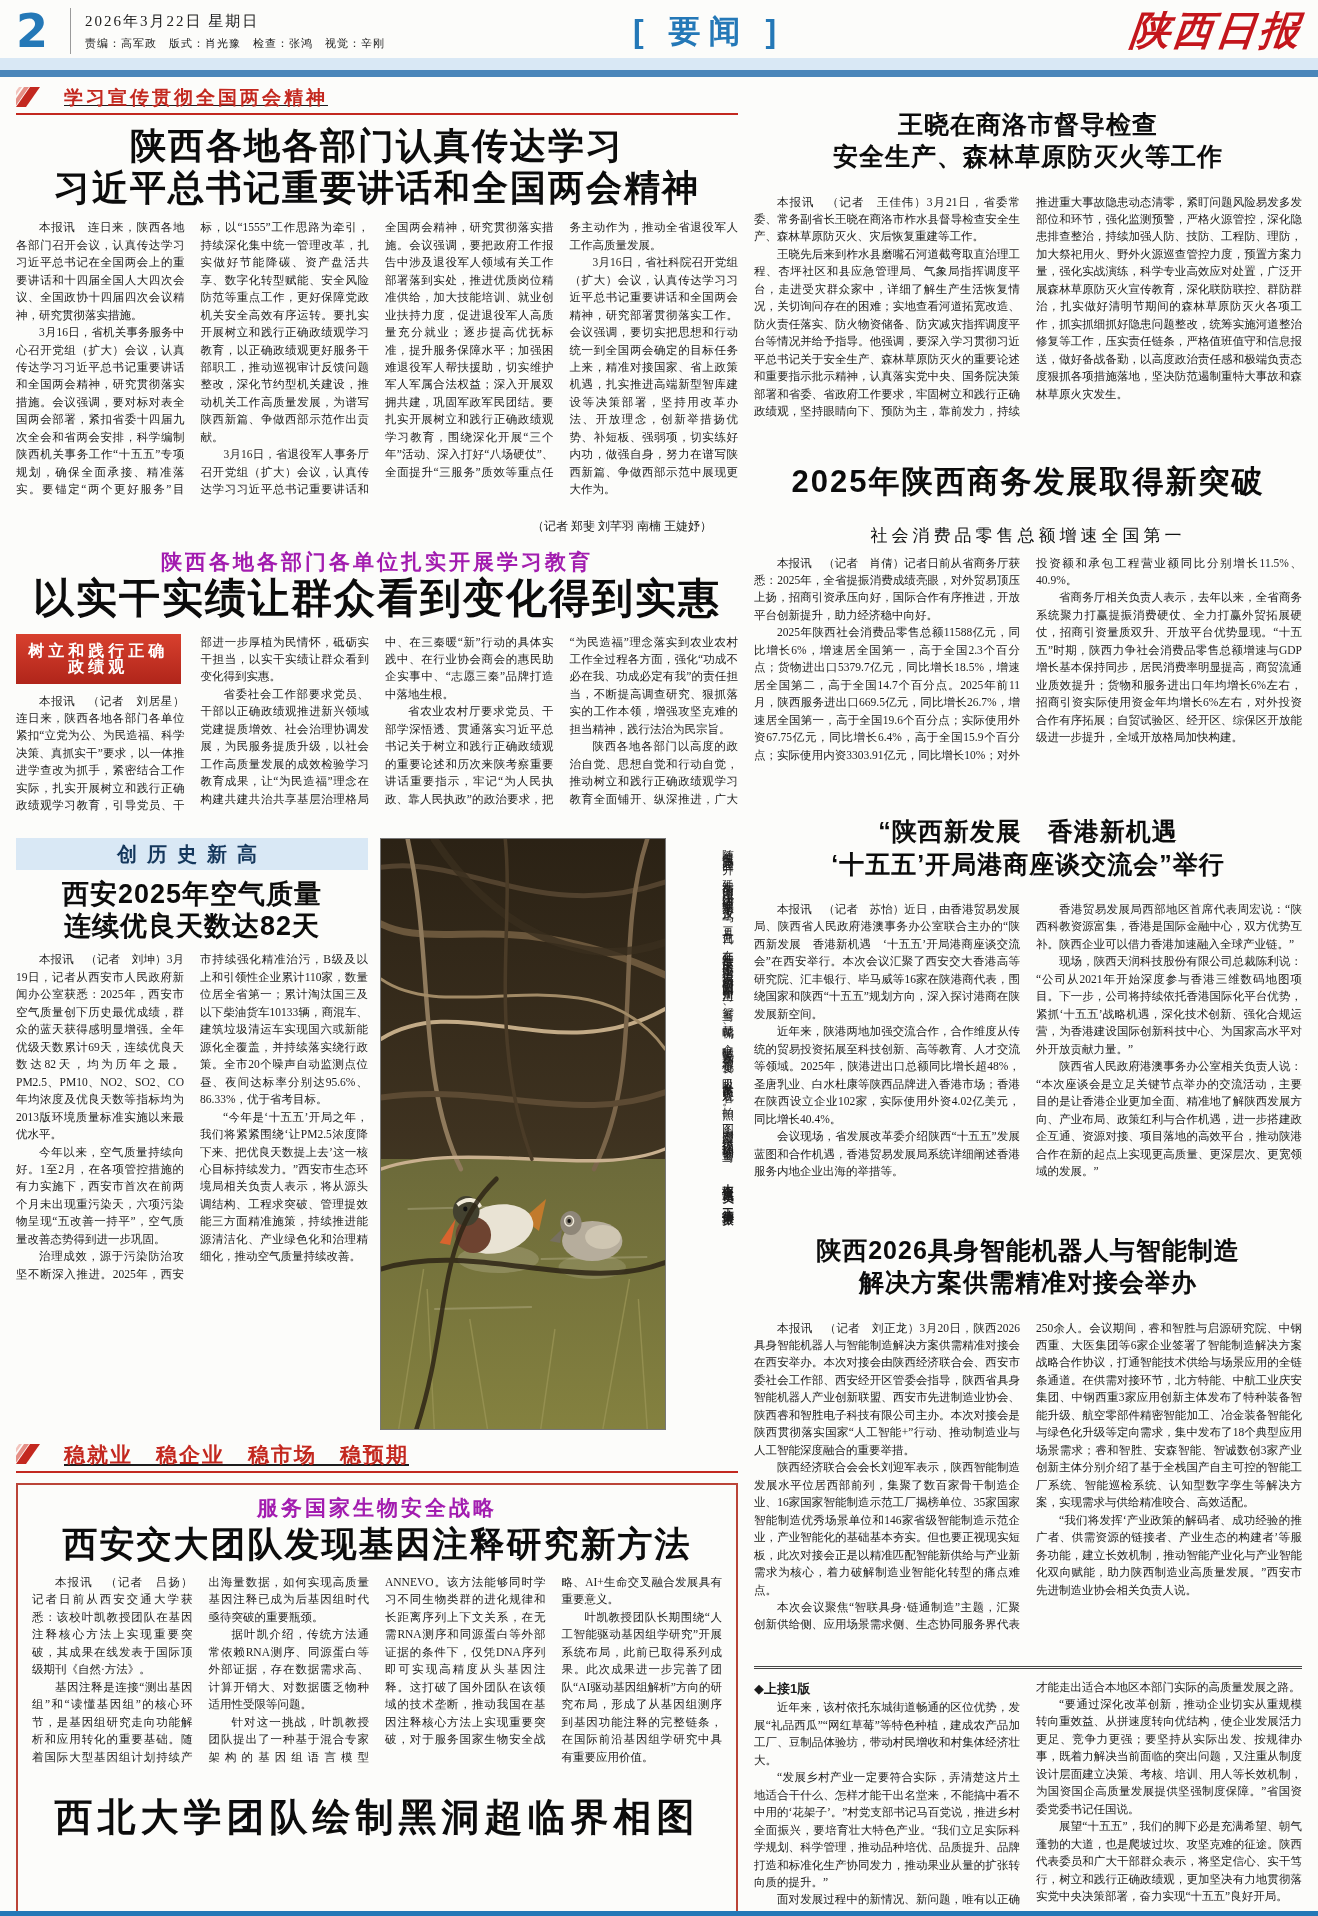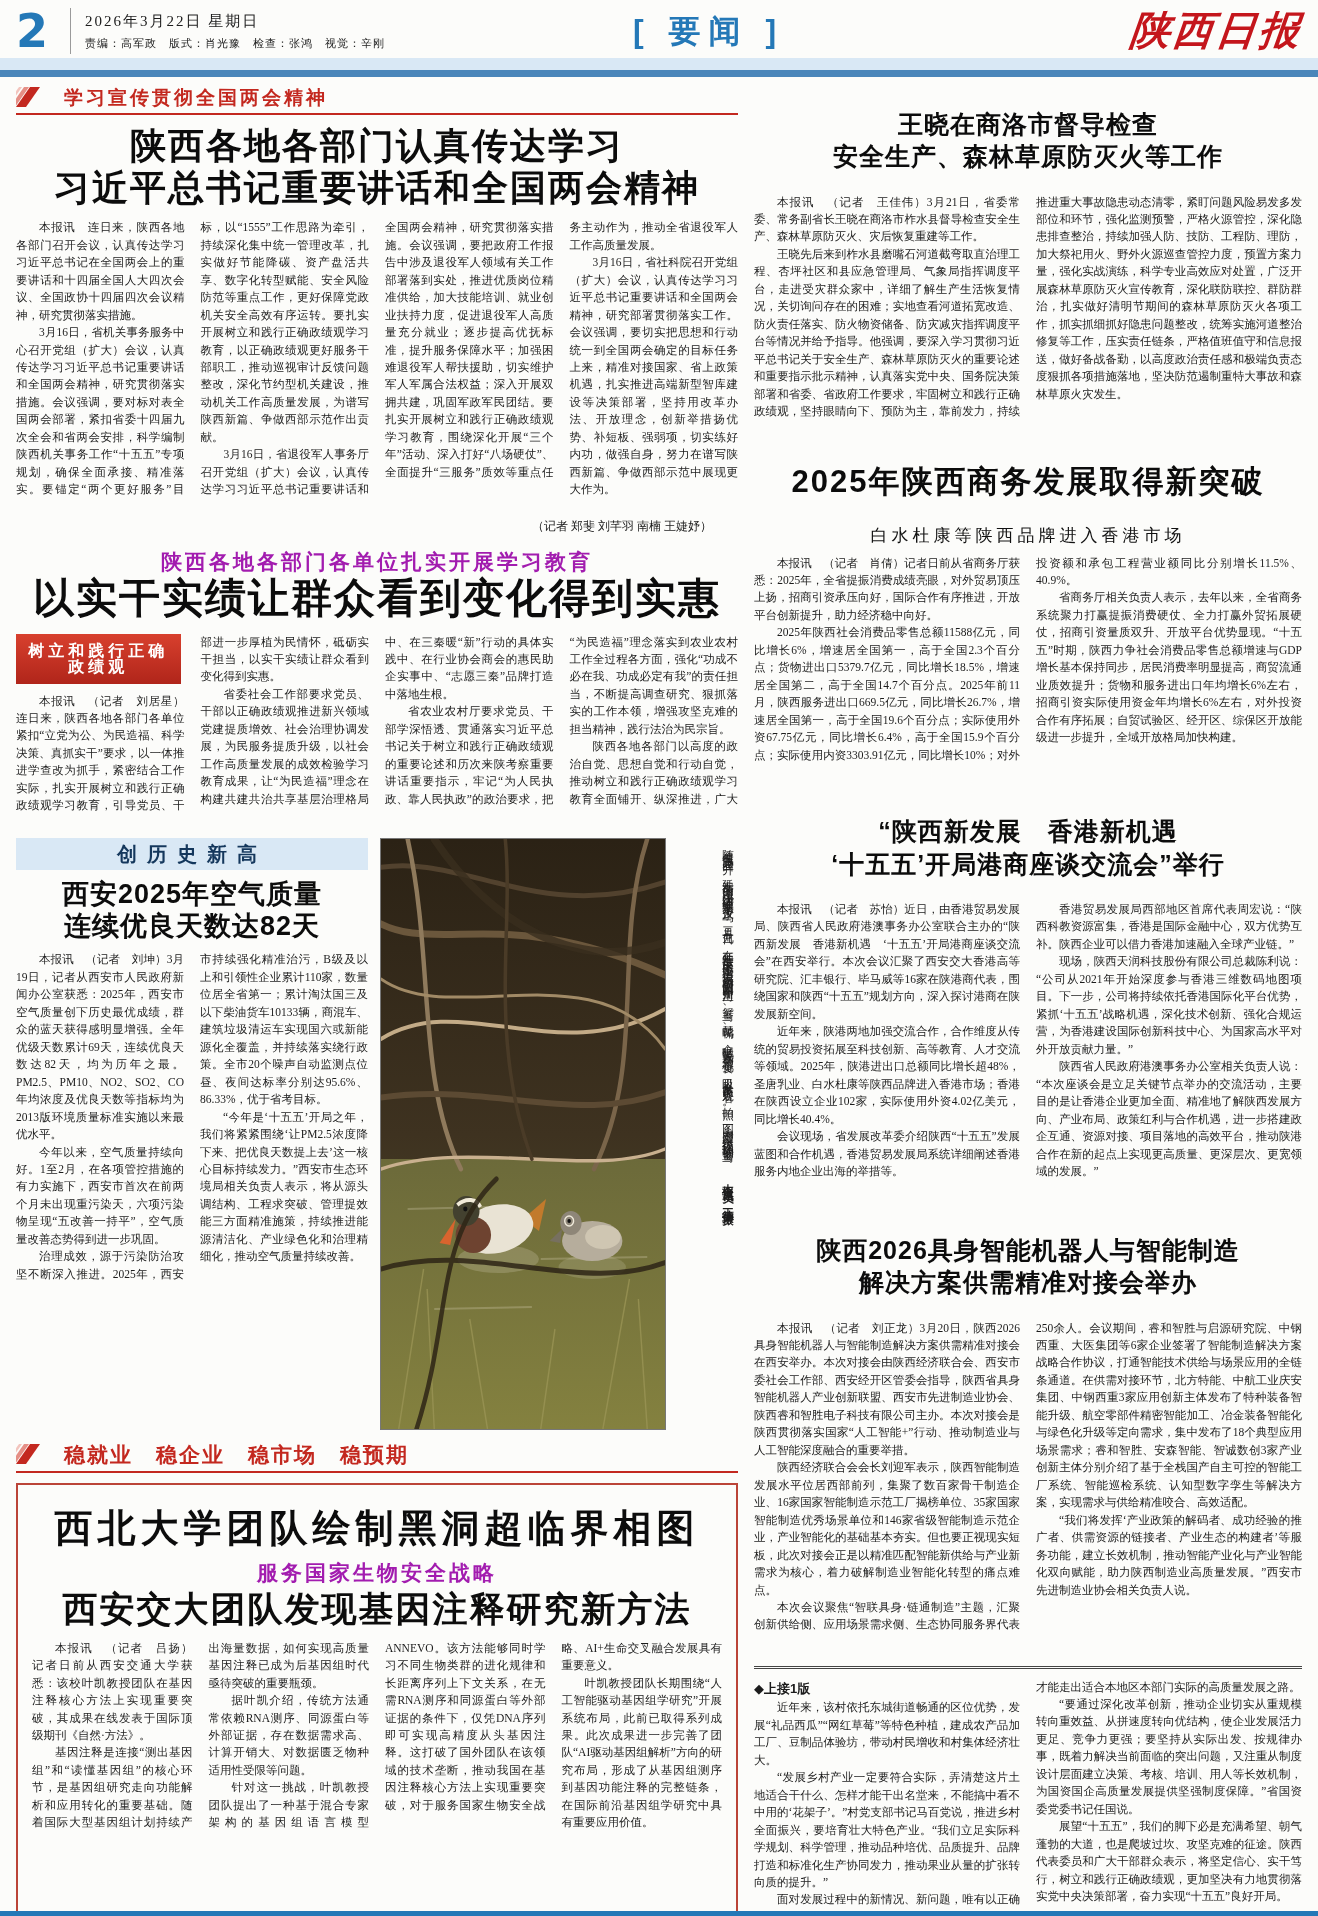--- a/index.html
+++ b/index.html
@@ -23,21 +23,21 @@
   .logo{width:300px;text-align:right;font:italic 900 40px/1 "Liberation Serif",serif;
         color:var(--brand_red);letter-spacing:3px;transform:skewX(-6deg);}
   .band-light{height:12px;background:var(--band_light);}
   .band-dark{height:7px;background:var(--band_dark);}
   
   .content{display:flex;gap:16px;padding:10px 16px 0;}
   .left-col{width:722px;flex:none;}
   .right-col{flex:1;min-width:0;}
   
   .kicker-bar{display:flex;align-items:center;gap:10px;border-bottom:2px solid var(--accent_red);
-              padding-bottom:6px;}
+              padding-bottom:6px;text-decoration:underline;}
   .kicker-text{font:700 19px/1 "Liberation Sans","DejaVu Sans",sans-serif;color:var(--accent_red);letter-spacing:3px;}
   .slash-icon{flex:none;display:block;}
   .center-kicker{text-align:center;font:700 21px/1.2 "Liberation Sans","DejaVu Sans",sans-serif;
                  letter-spacing:3px;margin:14px 0 2px;color:#a21caf;}
   
   .hl{font-family:"Liberation Sans","DejaVu Sans",sans-serif;font-weight:900;text-align:center;color:#0c0c0c;}
   .hl-main{font-size:36px;line-height:1.17;letter-spacing:2px;margin:10px 0 10px;}
   .hl-a2{font-size:41px;line-height:1.1;letter-spacing:2px;margin:2px 0 12px;}
   .hl-air{font-size:27px;line-height:1.22;margin:8px 0 8px;letter-spacing:1px;}
   .hl-r{font-size:25px;line-height:1.3;letter-spacing:1px;}
@@ -233,53 +233,53 @@
         <svg class="slash-icon" width="38" height="20" viewBox="0 0 38 20">
           <polygon points="14,0 24,0 10,20 0,20" fill="#c3281f"></polygon>
           <polygon points="8,0 13,0 -1,20 -6,20" fill="#e58f86"></polygon>
           <polygon points="3,0 6,0 -8,20 -11,20" fill="#f2c4bd"></polygon>
         </svg>
         <span class="kicker-text">稳就业　稳企业　稳市场　稳预期</span>
       </div>
 
       <div class="red-box">
         <article>
-          <h2 class="hl hl-bh">西北大学团队绘制黑洞超临界相图</h2>
-
-        </article>
-        <article>
           <div class="center-kicker" style="margin-top:2px">服务国家生物安全战略</div>
           <h2 class="hl hl-bio">西安交大团队发现基因注释研究新方法</h2>
           <div class="body-cols cols-4 bio-body">
               <p class="para">本报讯　（记者　吕扬）记者日前从西安交通大学获悉：该校叶凯教授团队在基因注释核心方法上实现重要突破，其成果在线发表于国际顶级期刊《自然·方法》。</p>
               <p class="para">基因注释是连接“测出基因组”和“读懂基因组”的核心环节，是基因组研究走向功能解析和应用转化的重要基础。随着国际大型基因组计划持续产出海量数据，如何实现高质量基因注释已成为后基因组时代亟待突破的重要瓶颈。</p>
               <p class="para">据叶凯介绍，传统方法通常依赖RNA测序、同源蛋白等外部证据，存在数据需求高、计算开销大、对数据匮乏物种适用性受限等问题。</p>
               <p class="para">针对这一挑战，叶凯教授团队提出了一种基于混合专家架构的基因组语言模型ANNEVO。该方法能够同时学习不同生物类群的进化规律和长距离序列上下文关系，在无需RNA测序和同源蛋白等外部证据的条件下，仅凭DNA序列即可实现高精度从头基因注释。这打破了国外团队在该领域的技术垄断，推动我国在基因注释核心方法上实现重要突破，对于服务国家生物安全战略、AI+生命交叉融合发展具有重要意义。</p>
               <p class="para">叶凯教授团队长期围绕“人工智能驱动基因组学研究”开展系统布局，此前已取得系列成果。此次成果进一步完善了团队“AI驱动基因组解析”方向的研究布局，形成了从基因组测序到基因功能注释的完整链条，在国际前沿基因组学研究中具有重要应用价值。</p>
             </div>
         </article>
+        <article>
+          <h2 class="hl hl-bh">西北大学团队绘制黑洞超临界相图</h2>
+
+        </article>
       </div>
     </div>
 
     <div class="right-col">
 
       <article class="r-art">
         <h2 class="hl hl-r">
           <span>王晓在商洛市督导检查</span><br>
           <span>安全生产、森林草原防灭火等工作</span>
         </h2>
         <div class="body-cols cols-2 r-body r1-body">
             <p class="para">本报讯　（记者　王佳伟）3月21日，省委常委、常务副省长王晓在商洛市柞水县督导检查安全生产、森林草原防灭火、灾后恢复重建等工作。</p>
             <p class="para">王晓先后来到柞水县磨嘴石河道截弯取直治理工程、杏坪社区和县应急管理局、气象局指挥调度平台，走进受灾群众家中，详细了解生产生活恢复情况，关切询问存在的困难；实地查看河道拓宽改造、防火责任落实、防火物资储备、防灾减灾指挥调度平台等情况并给予指导。他强调，要深入学习贯彻习近平总书记关于安全生产、森林草原防灭火的重要论述和重要指示批示精神，认真落实党中央、国务院决策部署和省委、省政府工作要求，牢固树立和践行正确政绩观，坚持眼睛向下、预防为主，靠前发力，持续推进重大事故隐患动态清零，紧盯问题风险易发多发部位和环节，强化监测预警，严格火源管控，深化隐患排查整治，持续加强人防、技防、工程防、理防，加大祭祀用火、野外火源巡查管控力度，预置方案力量，强化实战演练，科学专业高效应对处置，广泛开展森林草原防灭火宣传教育，深化联防联控、群防群治，扎实做好清明节期间的森林草原防灭火各项工作，抓实抓细抓好隐患问题整改，统筹实施河道整治修复等工作，压实责任链条，严格值班值守和信息报送，做好备战备勤，以高度政治责任感和极端负责态度狠抓各项措施落地，坚决防范遏制重特大事故和森林草原火灾发生。</p>
           </div>
       </article>
 
       <article class="r-art">
         <h2 class="hl hl-r2">2025年陕西商务发展取得新突破</h2>
-        <div class="subhead">白水杜康等陕西品牌进入香港市场</div>
+        <div class="subhead">社会消费品零售总额增速全国第一</div>
         <div class="body-cols cols-2 r-body r2-body">
             <p class="para">本报讯　（记者　肖倩）记者日前从省商务厅获悉：2025年，全省提振消费成绩亮眼，对外贸易顶压上扬，招商引资承压向好，国际合作有序推进，开放平台创新提升，助力经济稳中向好。</p>
             <p class="para">2025年陕西社会消费品零售总额11588亿元，同比增长6%，增速居全国第一，高于全国2.3个百分点；货物进出口5379.7亿元，同比增长18.5%，增速居全国第二，高于全国14.7个百分点。2025年前11月，陕西服务进出口669.5亿元，同比增长26.7%，增速居全国第一，高于全国19.6个百分点；实际使用外资67.75亿元，同比增长6.4%，高于全国15.9个百分点；实际使用内资3303.91亿元，同比增长10%；对外投资额和承包工程营业额同比分别增长11.5%、40.9%。</p>
             <p class="para">省商务厅相关负责人表示，去年以来，全省商务系统聚力打赢提振消费硬仗、全力打赢外贸拓展硬仗，招商引资量质双升、开放平台优势显现。“十五五”时期，陕西力争社会消费品零售总额增速与GDP增长基本保持同步，居民消费率明显提高，商贸流通业质效提升；货物和服务进出口年均增长6%左右，招商引资实际使用资金年均增长6%左右，对外投资合作有序拓展；自贸试验区、经开区、综保区开放能级进一步提升，全域开放格局加快构建。</p>
           </div>
       </article>
 
       <article class="r-art">
         <h2 class="hl hl-r">
           <span>“陕西新发展　香港新机遇</span><br>

